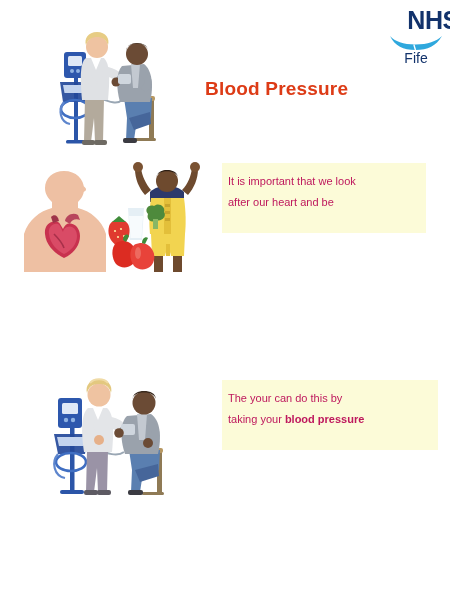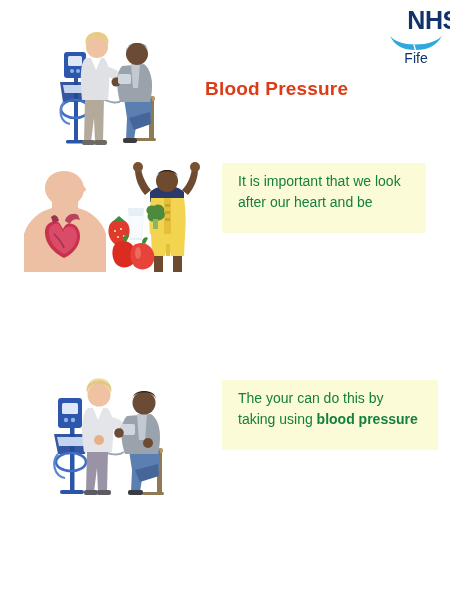--- a/index.html
+++ b/index.html
@@ -67,24 +67,24 @@
     font-weight: bold;
     color: #dd3b16;
     letter-spacing: 0.2px;
     white-space: nowrap;
   }
 
   
   .callout {
     position: absolute;
     background: #fcfbd8;
-    color: #15803d;
-    font-size: 14px;
+    color: #be185d;
+    font-size: 11px;
     line-height: 20.5px;
-    padding: 8px 9px 9px 16px;
+    padding: 8px 9px 9px 6px;
     box-sizing: border-box;
   }
   .callout b { font-weight: bold; }
   #callout-one {
     left: 222px;
     top: 163px;
     width: 204px;
     height: 70px;
   }
   #callout-two {
@@ -294,14 +294,14 @@
   </svg>
 </div>
 
 <div class="callout" id="callout-one">
   <div>It is important that we look</div>
   <div>after our heart and be</div>
 </div>
 
 <div class="callout" id="callout-two">
   <div>The your can do this by</div>
-  <div><span>taking using </span><b>blood pressure</b></div>
+  <div><span>taking your </span><b>blood pressure</b></div>
 </div>
 
 </body></html>

